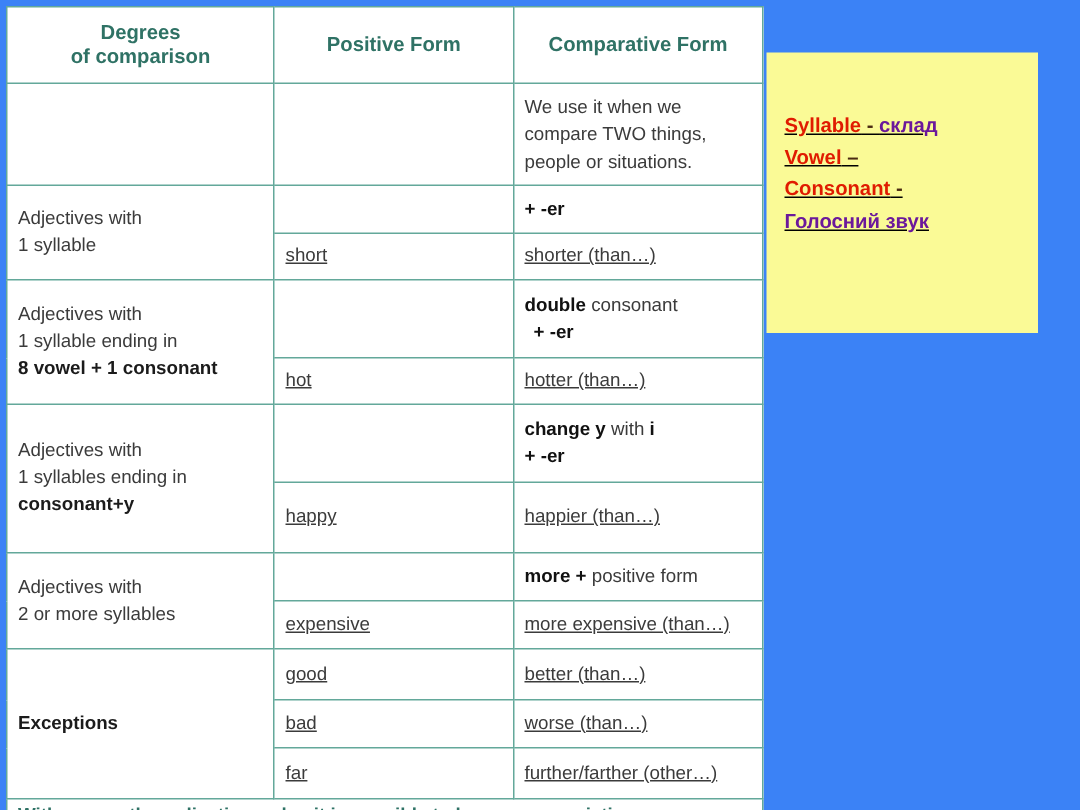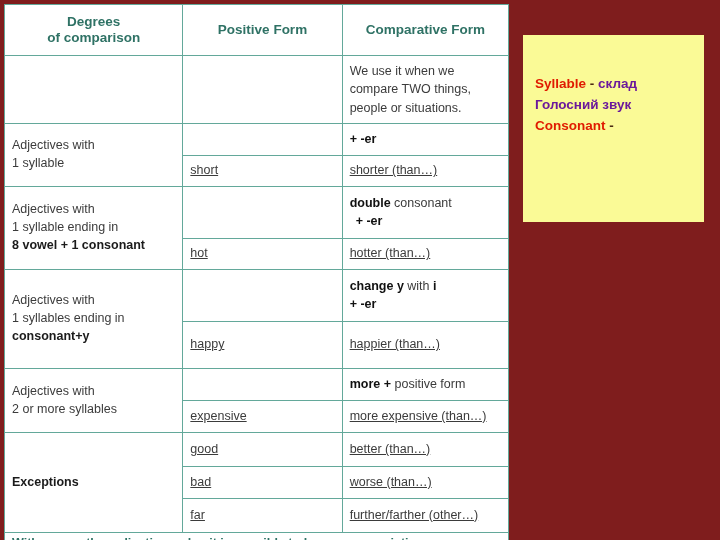--- a/index.html
+++ b/index.html
@@ -10,21 +10,21 @@
     width: 720px;
     height: 540px;
     overflow: hidden;
     background: #0795ce;
     font-family: "Liberation Sans", sans-serif;
   }
   #slide {
     position: relative;
     width: 720px;
     height: 540px;
-    background: #7f1d1d;
+    background: #3b82f6;
   }
 
   
   #grammar-table {
     position: absolute;
     left: 4px;
     top: 4px;
     width: 505px;
     height: 534px;
     background: #ffffff;
@@ -95,27 +95,28 @@
     font-weight: bold;
     line-height: 1.2;
     padding-top: 2px;
     overflow: hidden;
     white-space: nowrap;
   }
 
   
   #note-box {
     position: absolute;
-    left: 523px;
+    left: 511px;
     top: 35px;
     width: 181px;
     height: 187px;
     background: #fafa96;
     box-sizing: border-box;
     padding: 38px 0 0 12px;
+    text-decoration: underline;
   }
   .note-line {
     font-size: 13.5px;
     font-weight: bold;
     line-height: 1.57;
     white-space: nowrap;
   }
   .en { color: #e01b00; }
   .ua { color: #6b189b; }
   .dash { color: #4a2a12; }
@@ -239,20 +240,23 @@
       </tr>
 
     </tbody>
   </table>
 
   <div id="note-box">
     <div class="note-line">
       <span class="en">Syllable</span><span class="dash"> -  </span><span class="ua">склад</span>
     </div>
     <div class="note-line">
+      <span class="en">Vowel</span><span class="dash"> – </span>
+    </div>
+    <div class="note-line">
+      <span class="en">Consonant</span><span class="dash"> - </span>
+    </div>
+    <div class="note-line">
       <span class="ua">Голосний звук</span>
     </div>
-    <div class="note-line">
-      <span class="en">Consonant</span><span class="dash"> - </span>
-    </div>
   </div>
 
 </div>
 
 </body></html>

